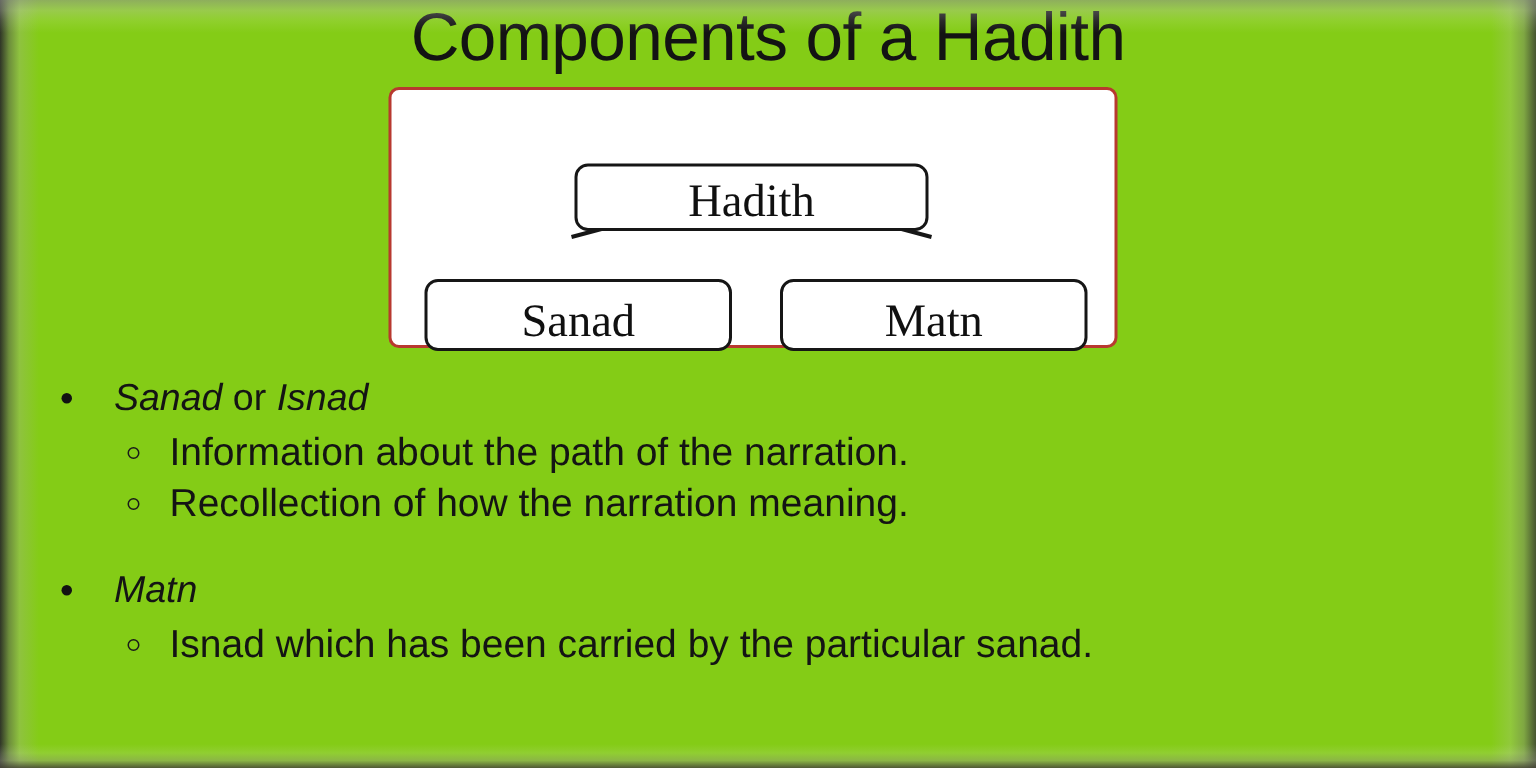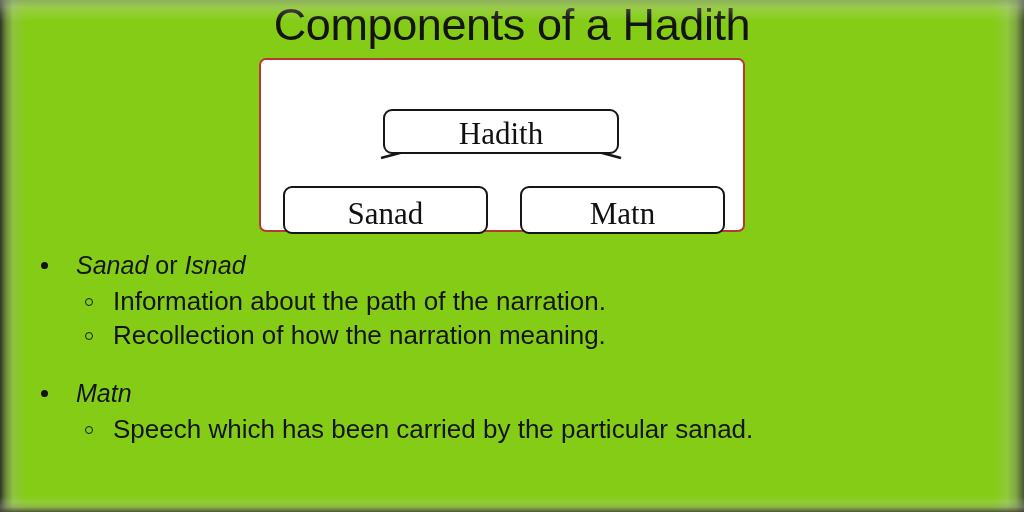--- a/index.html
+++ b/index.html
@@ -210,21 +210,21 @@
       <div class="lvl2">
         <span class="circ"></span><span>Recollection of how the narration meaning.</span>
       </div>
     </div>
 
     <div class="group group-matn">
       <div class="lvl1">
         <span class="dot"></span><span>Matn</span><span class="plain"></span><span></span>
       </div>
       <div class="lvl2">
-        <span class="circ"></span><span>Speech which has been carried by the particular sanad.</span>
+        <span class="circ"></span><span>Isnad which has been carried by the particular sanad.</span>
       </div>
     </div>
 
   </div>
 
   <div class="edge edge-left"></div>
   <div class="edge edge-right"></div>
   <div class="edge edge-top"></div>
   <div class="edge edge-bottom"></div>
 

